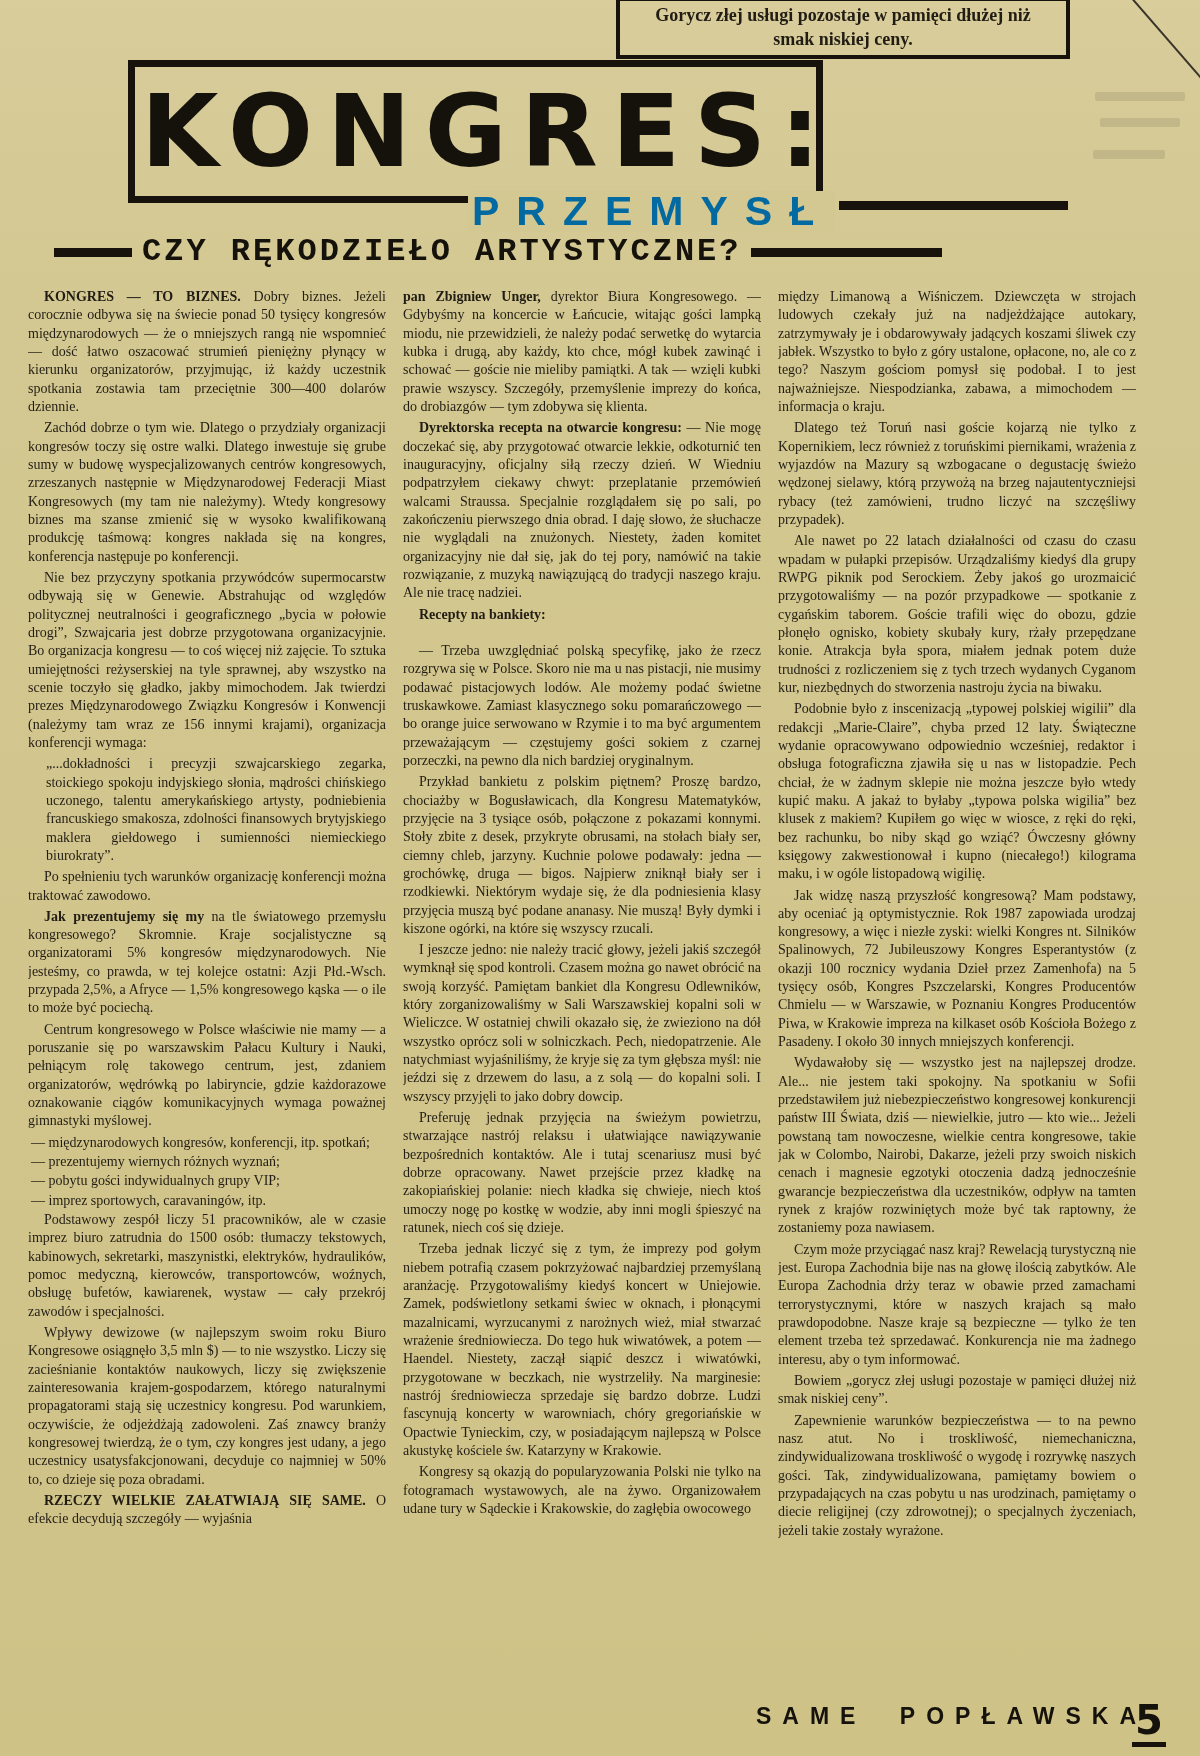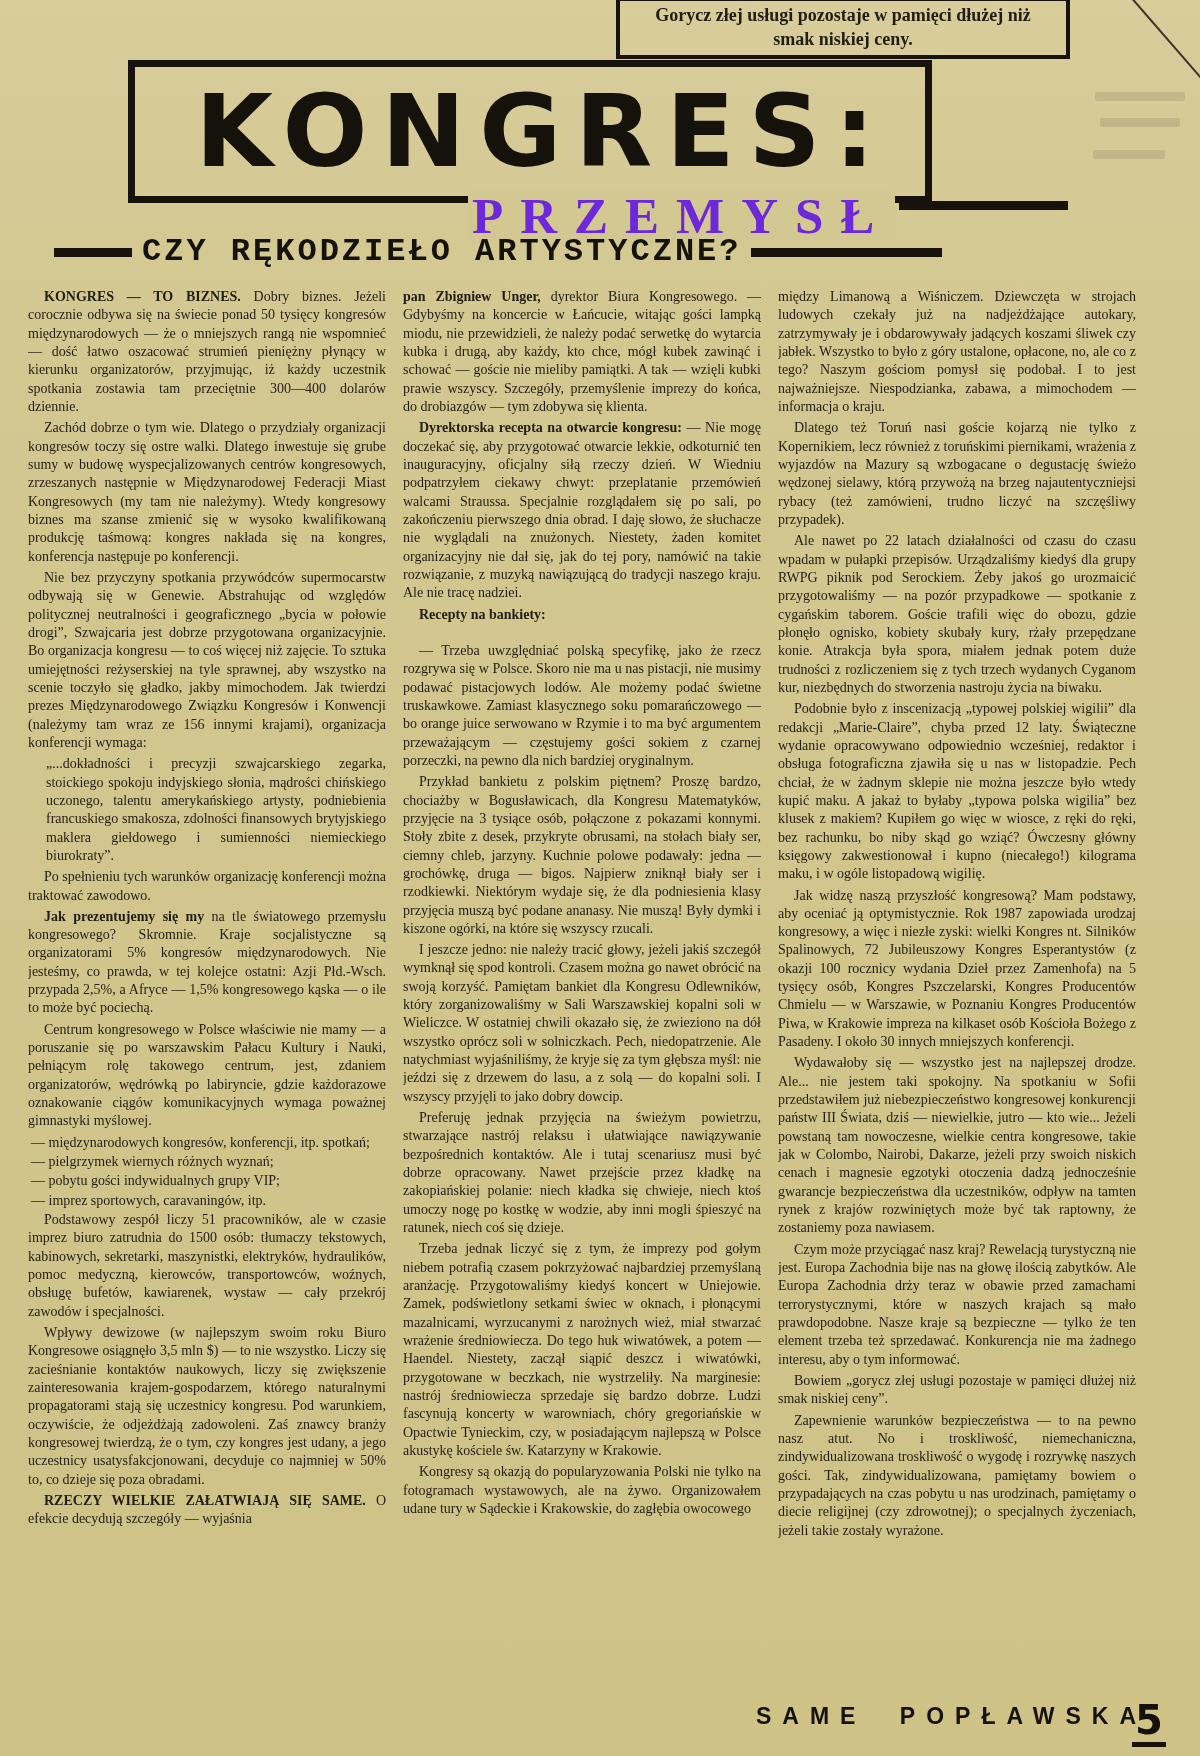--- a/index.html
+++ b/index.html
@@ -37,39 +37,39 @@
     display:flex;align-items:center;justify-content:center;
     padding:4px 18px 6px 18px;
   }
   .quote-box span{
     font-family:"Liberation Serif", serif;
     font-weight:bold;font-size:18px;line-height:1.35;text-align:center;
   }
 
   
   .kongres-box{
-    position:absolute;left:128px;top:60px;width:804px;height:143px;
+    position:absolute;left:128px;top:60px;width:695px;height:143px;
     border:7px solid var(--rule);
     display:flex;align-items:center;justify-content:center;padding-left:12px;
   }
   .kongres{
     font-family:"DejaVu Sans", sans-serif;
     font-weight:bold;font-size:100px;letter-spacing:14px;
     line-height:1;white-space:nowrap;padding-left:12px;
     color:#15110b;
   }
   .przemysl-row{
     position:absolute;left:468px;top:191px;width:600px;
     display:flex;align-items:flex-start;
   }
   .przemysl{
-    font-family:Liberation Serif, serif;
-    font-weight:bold;font-size:51px;letter-spacing:17px;line-height:1;
+    font-family:Liberation Sans, sans-serif;
+    font-weight:bold;font-size:41px;letter-spacing:17px;line-height:1;
     white-space:nowrap;background:var(--paper);padding:0 4px;
-    color:#6d28d9;
+    color:#0369a1;
   }
   .rule{background:var(--rule);}
   .rule-right{flex:1;height:9px;margin-top:10px;margin-left:4px;}
   .czy-row{
     position:absolute;left:54px;top:236px;width:888px;
     display:flex;align-items:center;
   }
   .rule-left{width:78px;height:9px;margin-right:10px;}
   .rule-end{flex:1;height:9px;margin-left:10px;}
   .czy{
@@ -142,21 +142,21 @@
   <div class="columns">
     <div class="col">
         <p class="para"><b>KONGRES — TO BIZNES. </b>Dobry biznes. Jeżeli corocznie odbywa się na świecie ponad 50 tysięcy kongresów międzynarodowych — że o mniejszych rangą nie wspomnieć — dość łatwo oszacować strumień pieniężny płynący w kierunku organizatorów, przyjmując, iż każdy uczestnik spotkania zostawia tam przeciętnie 300—400 dolarów dziennie.</p>
         <p class="para">Zachód dobrze o tym wie. Dlatego o przydziały organizacji kongresów toczy się ostre walki. Dlatego inwestuje się grube sumy w budowę wyspecjalizowanych centrów kongresowych, zrzeszanych następnie w Międzynarodowej Federacji Miast Kongresowych (my tam nie należymy). Wtedy kongresowy biznes ma szanse zmienić się w wysoko kwalifikowaną produkcję taśmową: kongres nakłada się na kongres, konferencja następuje po konferencji.</p>
         <p class="para">Nie bez przyczyny spotkania przywódców supermocarstw odbywają się w Genewie. Abstrahując od względów politycznej neutralności i geograficznego „bycia w połowie drogi”, Szwajcaria jest dobrze przygotowana organizacyjnie. Bo organizacja kongresu — to coś więcej niż zajęcie. To sztuka umiejętności reżyserskiej na tyle sprawnej, aby wszystko na scenie toczyło się gładko, jakby mimochodem. Jak twierdzi prezes Międzynarodowego Związku Kongresów i Konwencji (należymy tam wraz ze 156 innymi krajami), organizacja konferencji wymaga:</p>
         <p class="para quote">„...dokładności i precyzji szwajcarskiego zegarka, stoickiego spokoju indyjskiego słonia, mądrości chińskiego uczonego, talentu amerykańskiego artysty, podniebienia francuskiego smakosza, zdolności finansowych brytyjskiego maklera giełdowego i sumienności niemieckiego biurokraty”.</p>
         <p class="para">Po spełnieniu tych warunków organizację konferencji można traktować zawodowo.</p>
         <p class="para"><b>Jak prezentujemy się my </b>na tle światowego przemysłu kongresowego? Skromnie. Kraje socjalistyczne są organizatorami 5% kongresów międzynarodowych. Nie jesteśmy, co prawda, w tej kolejce ostatni: Azji Płd.-Wsch. przypada 2,5%, a Afryce — 1,5% kongresowego kąska — o ile to może być pociechą.</p>
         <p class="para">Centrum kongresowego w Polsce właściwie nie mamy — a poruszanie się po warszawskim Pałacu Kultury i Nauki, pełniącym rolę takowego centrum, jest, zdaniem organizatorów, wędrówką po labiryncie, gdzie każdorazowe oznakowanie ciągów komunikacyjnych wymaga poważnej gimnastyki myślowej.</p>
         <p class="para list">— międzynarodowych kongresów, konferencji, itp. spotkań;</p>
-        <p class="para list">— pielgrzymek wiernych różnych wyznań;</p>
+        <p class="para list">— prezentujemy wiernych różnych wyznań;</p>
         <p class="para list">— pobytu gości indywidualnych grupy VIP;</p>
         <p class="para list">— imprez sportowych, caravaningów, itp.</p>
         <p class="para">Podstawowy zespół liczy 51 pracowników, ale w czasie imprez biuro zatrudnia do 1500 osób: tłumaczy tekstowych, kabinowych, sekretarki, maszynistki, elektryków, hydraulików, pomoc medyczną, kierowców, transportowców, woźnych, obsługę bufetów, kawiarenek, wystaw — cały przekrój zawodów i specjalności.</p>
         <p class="para">Wpływy dewizowe (w najlepszym swoim roku Biuro Kongresowe osiągnęło 3,5 mln $) — to nie wszystko. Liczy się zacieśnianie kontaktów naukowych, liczy się zwiększenie zainteresowania krajem-gospodarzem, którego naturalnymi propagatorami stają się uczestnicy kongresu. Pod warunkiem, oczywiście, że odjeżdżają zadowoleni. Zaś znawcy branży kongresowej twierdzą, że o tym, czy kongres jest udany, a jego uczestnicy usatysfakcjonowani, decyduje co najmniej w 50% to, co dzieje się poza obradami.</p>
         <p class="para"><b>RZECZY WIELKIE ZAŁATWIAJĄ SIĘ SAME. </b>O efekcie decydują szczegóły — wyjaśnia</p>
       </div>
     <div class="col">
         <p class="para no-indent"><b>pan Zbigniew Unger, </b>dyrektor Biura Kongresowego. — Gdybyśmy na koncercie w Łańcucie, witając gości lampką miodu, nie przewidzieli, że należy podać serwetkę do wytarcia kubka i drugą, aby każdy, kto chce, mógł kubek zawinąć i schować — goście nie mieliby pamiątki. A tak — wzięli kubki prawie wszyscy. Szczegóły, przemyślenie imprezy do końca, do drobiazgów — tym zdobywa się klienta.</p>
         <p class="para"><b>Dyrektorska recepta na otwarcie kongresu: </b>— Nie mogę doczekać się, aby przygotować otwarcie lekkie, odkoturnić ten inauguracyjny, oficjalny siłą rzeczy dzień. W Wiedniu podpatrzyłem ciekawy chwyt: przeplatanie przemówień walcami Straussa. Specjalnie rozglądałem się po sali, po zakończeniu pierwszego dnia obrad. I daję słowo, że słuchacze nie wyglądali na znużonych. Niestety, żaden komitet organizacyjny nie dał się, jak do tej pory, namówić na takie rozwiązanie, z muzyką nawiązującą do tradycji naszego kraju. Ale nie tracę nadziei.</p>
         <p class="para subhead"><b>Recepty na bankiety:</b></p>

